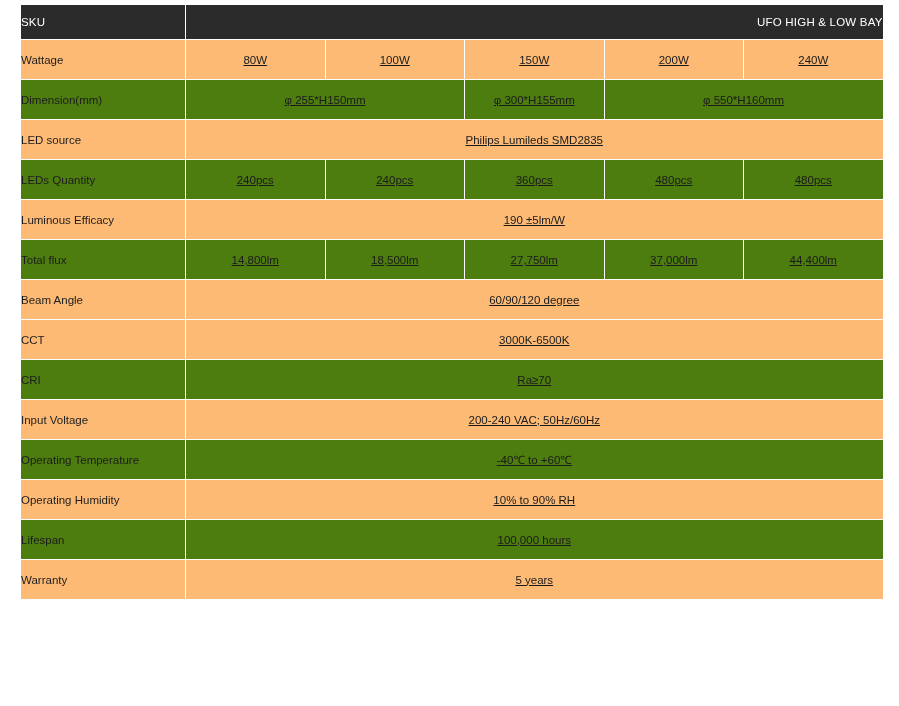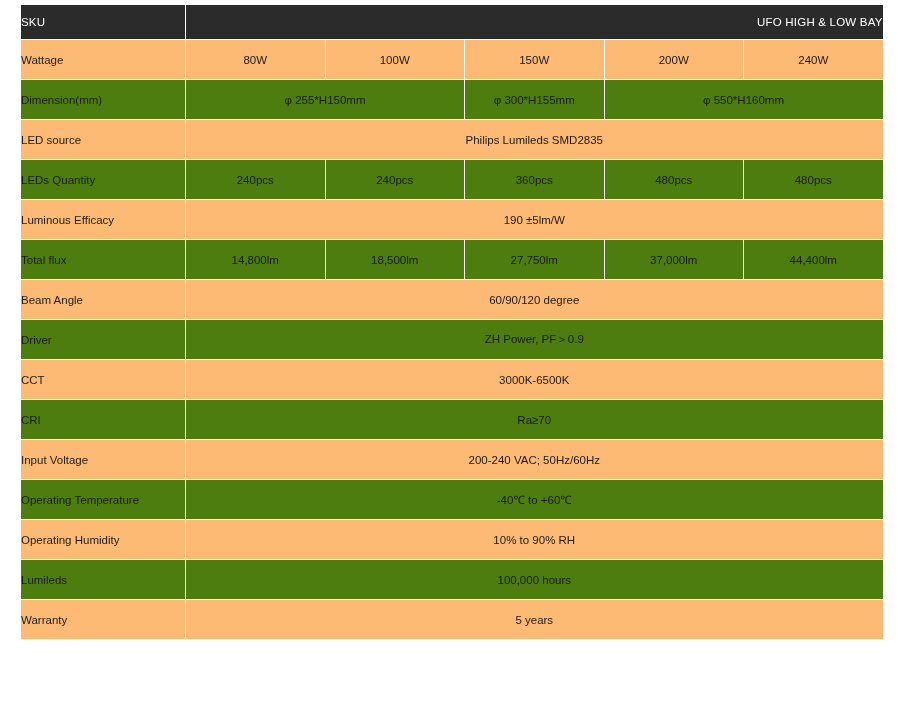--- a/index.html
+++ b/index.html
@@ -56,20 +56,21 @@
     font-size: 11.5px;
     color: #1d1d1d;
   }
   
   .band-dark td { background: #fdba74; }
   .band-light td { background: #4d7c0f; }
   td.value {
     text-align: center;
     font-size: 11.5px;
     color: #1b1b1b;
+    text-decoration: underline;
   }
   .w-label { width: 165px; }
   .colcell { width: 139.5px; }
 </style>
 </head>
 <body>
 
 <div class="sheet">
   <table class="spec">
     <colgroup>
@@ -120,24 +121,20 @@
           <td class="value">14,800lm</td>
           <td class="value">18,500lm</td>
           <td class="value">27,750lm</td>
           <td class="value">37,000lm</td>
           <td class="value">44,400lm</td>
         </tr>
         <tr class="band-dark">
           <td class="label">Beam Angle</td>
           <td class="value" colspan="5">60/90/120 degree</td>
         </tr>
-        <tr class="band-light">
-          <td class="label">Driver</td>
-          <td class="value" colspan="5">ZH Power, PF＞0.9</td>
-        </tr>
         <tr class="band-dark">
           <td class="label">CCT</td>
           <td class="value" colspan="5">3000K-6500K</td>
         </tr>
         <tr class="band-light">
           <td class="label">CRI</td>
           <td class="value" colspan="5">Ra≥70</td>
         </tr>
         <tr class="band-dark">
           <td class="label">Input Voltage</td>
@@ -145,21 +142,21 @@
         </tr>
         <tr class="band-light">
           <td class="label">Operating Temperature</td>
           <td class="value" colspan="5">-40℃ to +60℃</td>
         </tr>
         <tr class="band-dark">
           <td class="label">Operating Humidity</td>
           <td class="value" colspan="5">10% to 90% RH</td>
         </tr>
         <tr class="band-light">
-          <td class="label">Lumileds</td>
+          <td class="label">Lifespan</td>
           <td class="value" colspan="5">100,000 hours</td>
         </tr>
         <tr class="band-dark">
           <td class="label">Warranty</td>
           <td class="value" colspan="5">5  years</td>
         </tr>
       </tbody>
   </table>
 </div>
 

